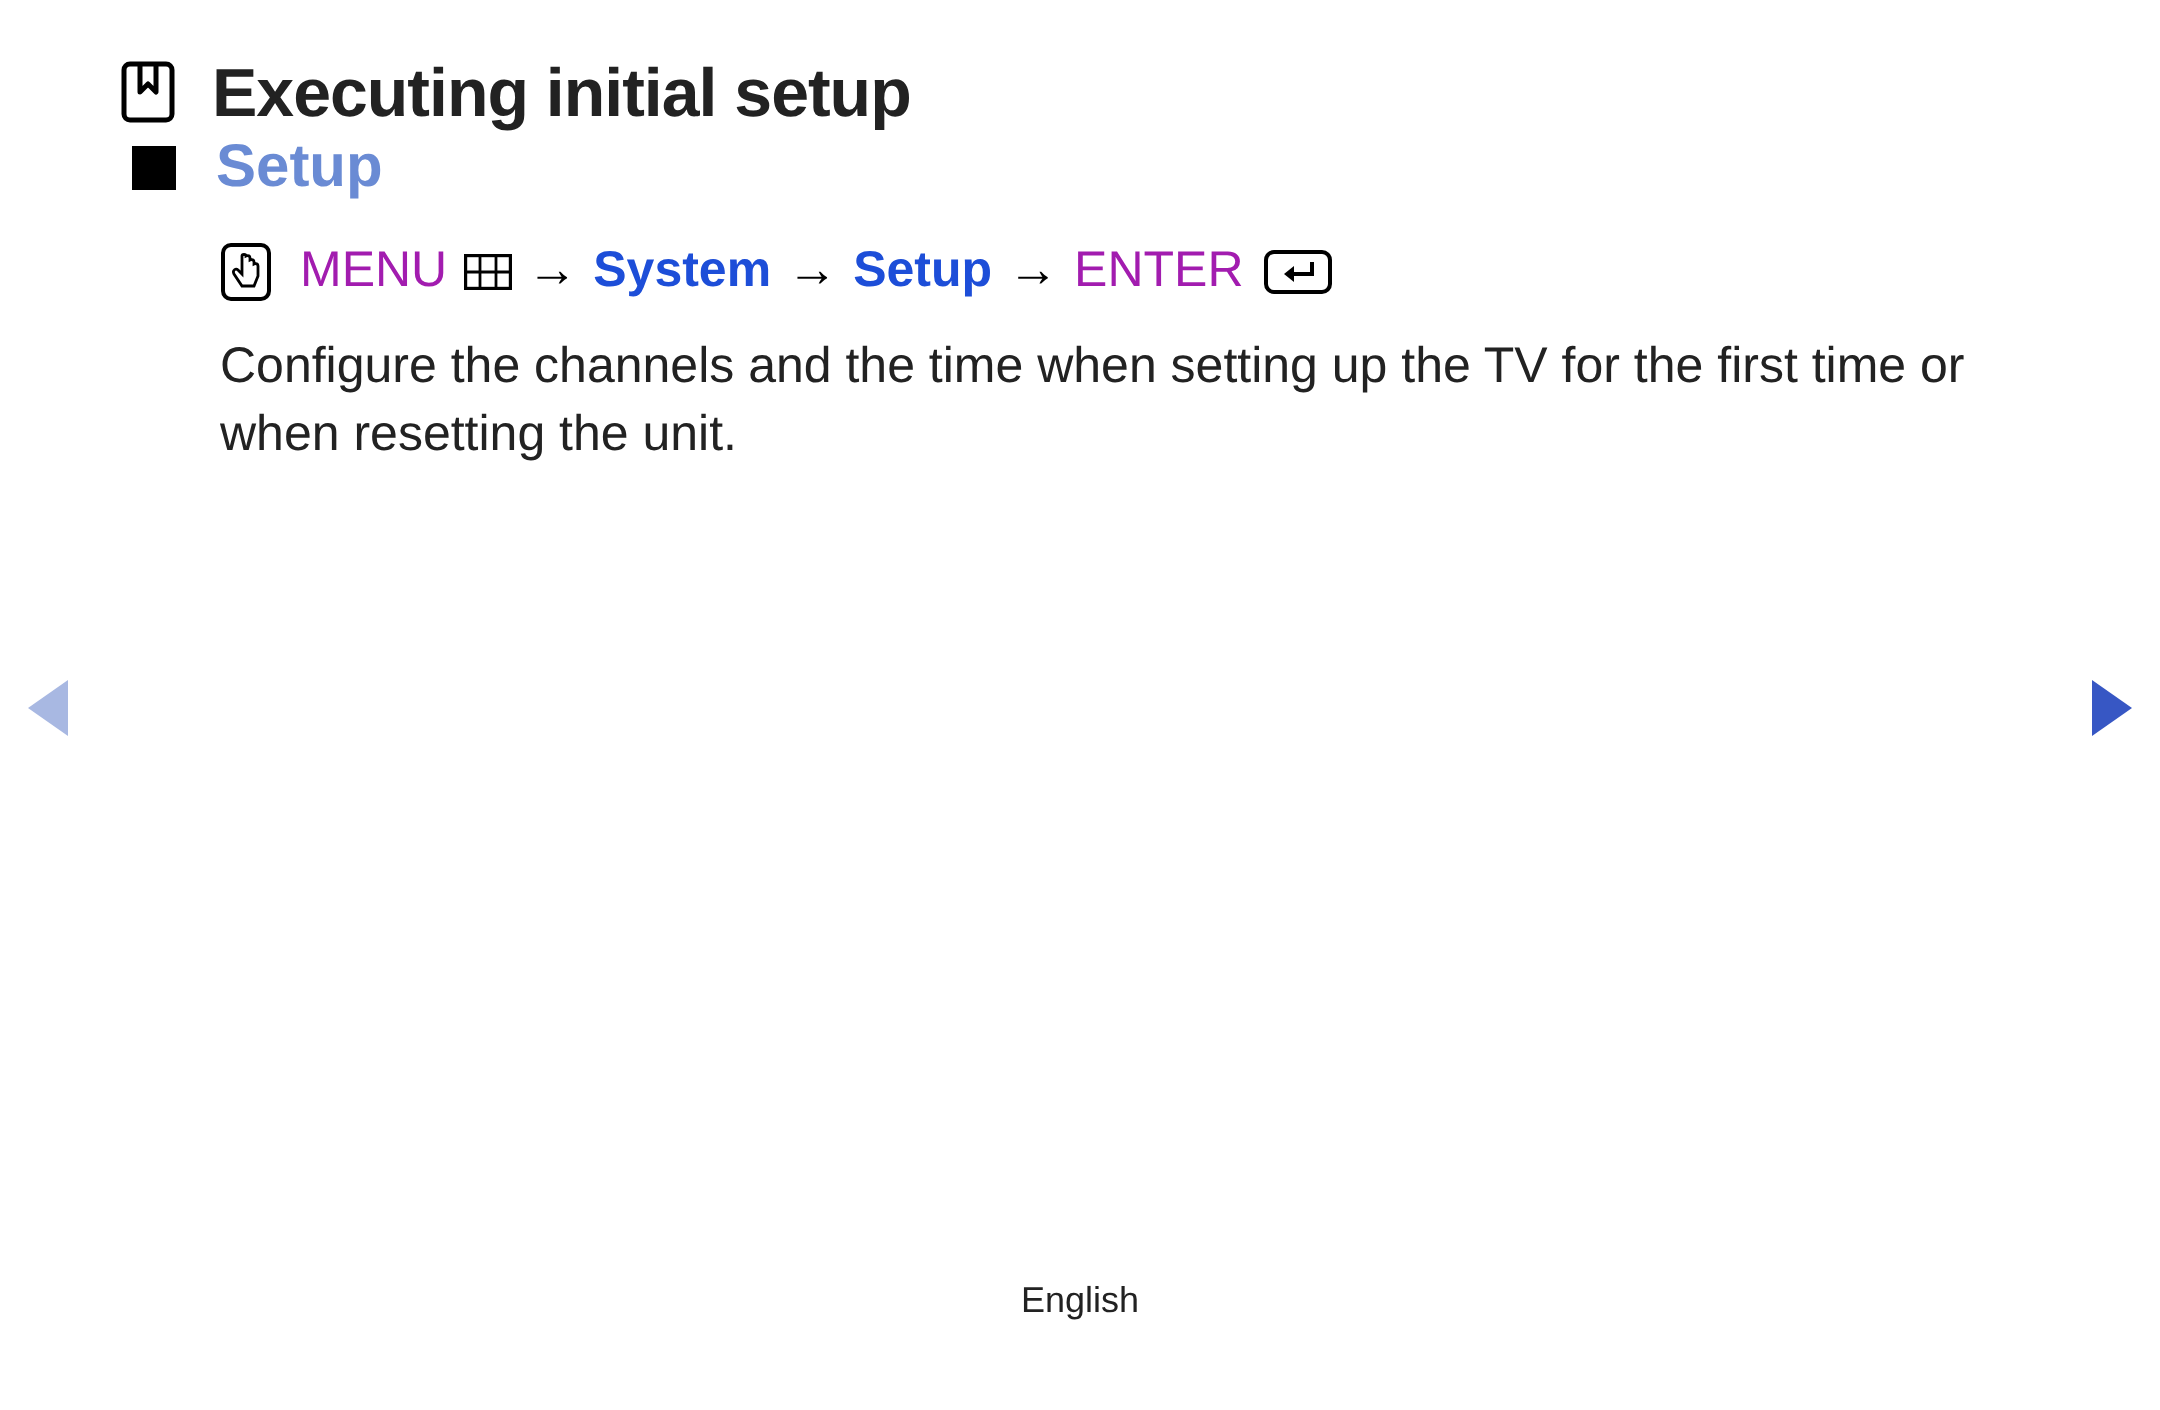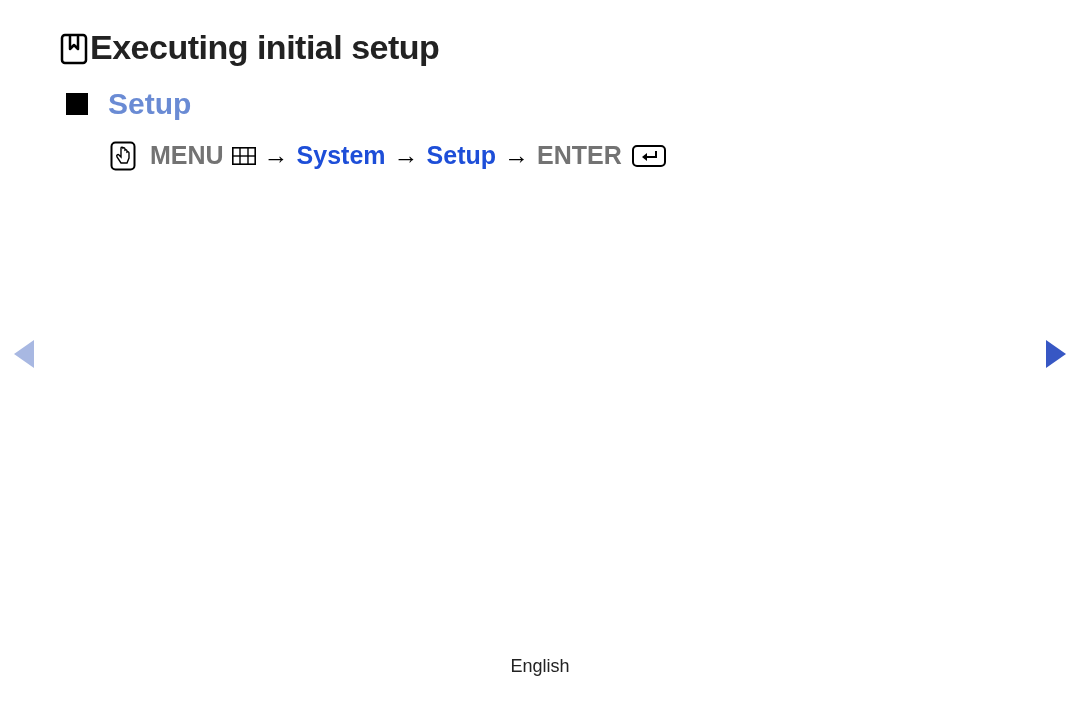--- a/index.html
+++ b/index.html
@@ -9,23 +9,21 @@
     background: #fff;
     font-family: Arial, Helvetica, sans-serif;
     position: relative;
     color: #222;
   }
   .page {
     padding: 28px 60px 0 60px;
   }
   .title-row {
     display: flex;
-    align-items: center;
-    gap: 2px;
-    margin-bottom: 20px;
+    gap: 18px;
   }
   .bookmark-icon {
     width: 28px;
     height: 32px;
     flex-shrink: 0;
     margin-top: 2px;
   }
   .bookmark-icon svg { width: 100%; height: 100%; }
   .page-title {
     font-size: 34px;
@@ -62,21 +60,21 @@
     gap: 6px;
     margin-bottom: 14px;
   }
   .touch-icon {
     width: 26px;
     height: 30px;
     margin-right: 8px;
     flex-shrink: 0;
   }
   .touch-icon svg { width: 100%; height: 100%; }
-  .bold { font-weight: bold; color: #737373; }
+  .bold { font-weight: normal; color: #a21caf; }
   .blue { color: #1d4ed8; font-weight: bold; }
   .arrow-sep { color: #000; font-weight: normal; padding: 0 2px; }
   .menu-grid-icon {
     display: inline-block;
     vertical-align: middle;
     margin-left: 2px;
   }
   .menu-grid-icon svg { width: 24px; height: 18px; display: block; }
   .enter-icon {
     display: inline-block;
@@ -115,21 +113,21 @@
     border-right: 20px solid #a8b8e2;
   }
   .nav-next {
     right: 14px;
     border-top: 14px solid transparent;
     border-bottom: 14px solid transparent;
     border-left: 20px solid #3757c4;
   }
   .footer {
     position: absolute;
-    bottom: 28px;
+    bottom: 44px;
     left: 0; right: 0;
     text-align: center;
     font-size: 18px;
     color: #222;
   }
 </style>
 </head>
 <body>
 
 <div class="page">
@@ -175,20 +173,21 @@
       <span class="bold">ENTER</span>
       <span class="enter-icon">
         <svg viewBox="0 0 34 22">
           <rect x="1" y="1" width="32" height="20" rx="4" fill="none" stroke="#000" stroke-width="2"></rect>
           <path d="M24 6 v6 h-12" fill="none" stroke="#000" stroke-width="2"></path>
           <path d="M15 8 l-5 4 l5 4 z" fill="#000"></path>
         </svg>
       </span>
     </div>
 
+    <p class="body-text">Configure the channels and the time when setting up the TV for the first time or when resetting the unit.</p>
 
 
   </div>
 
 </div>
 
 <div class="nav-prev"></div>
 <div class="nav-next"></div>
 
 <div class="footer">English</div>

